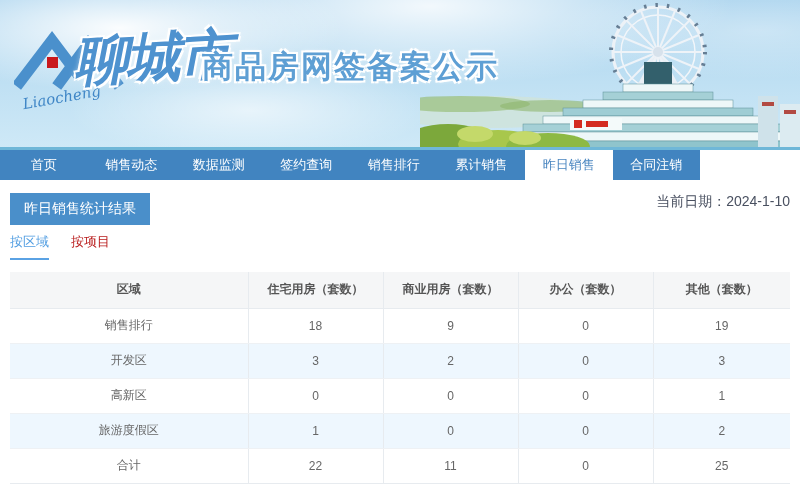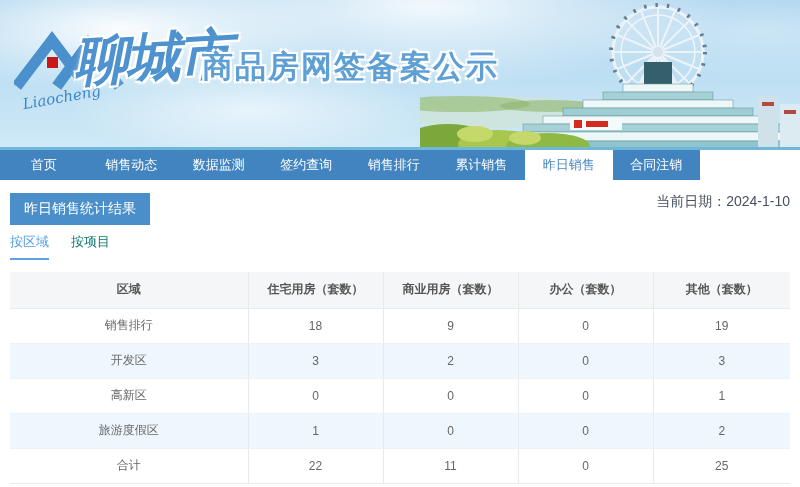--- a/index.html
+++ b/index.html
@@ -34,21 +34,21 @@
   .nav-item { flex:1; display:flex; align-items:center; justify-content:center;
     color:#fff; font-size:13px; text-decoration:none; cursor:pointer; }
   .nav-item.active { background:#fff; color:#4a86c0; }
 
   
   .content { position:absolute; left:0; top:180px; width:800px; padding:13px 10px 0 10px; }
   .section-row { display:flex; justify-content:space-between; align-items:flex-start; }
   .section-badge { background:#4a8fca; color:#fff; font-size:14px; padding:7px 14px; }
   .date { color:#495060; font-size:14px; }
   .tabs { margin-top:8px; display:flex; }
-  .tab { font-size:13px; color:#0f766e; margin-right:22px; padding-bottom:7px; cursor:pointer; }
+  .tab { font-size:13px; color:#b91c1c; margin-right:22px; padding-bottom:7px; cursor:pointer; }
   .tab.active { color:#4f9ce1; border-bottom:2px solid #5aa2e4; }
 
   .stats-table { width:780px; border-collapse:collapse; margin-top:12px;
     font-size:12px; color:#666; table-layout:fixed; }
   .stats-table th { background:#f5f6f7; height:36px; font-weight:bold; color:#555;
     text-align:center; border-right:1px solid #e7ebef; border-bottom:1px solid #e7ebef; }
   .stats-table td { height:35px; text-align:center; border-right:1px solid #e7ebef;
     border-bottom:1px solid #eef1f4; }
   .stats-table th:last-child, .stats-table td:last-child { border-right:none; }
   .stats-table tbody tr:nth-child(even) { background:#eef7fe; }

